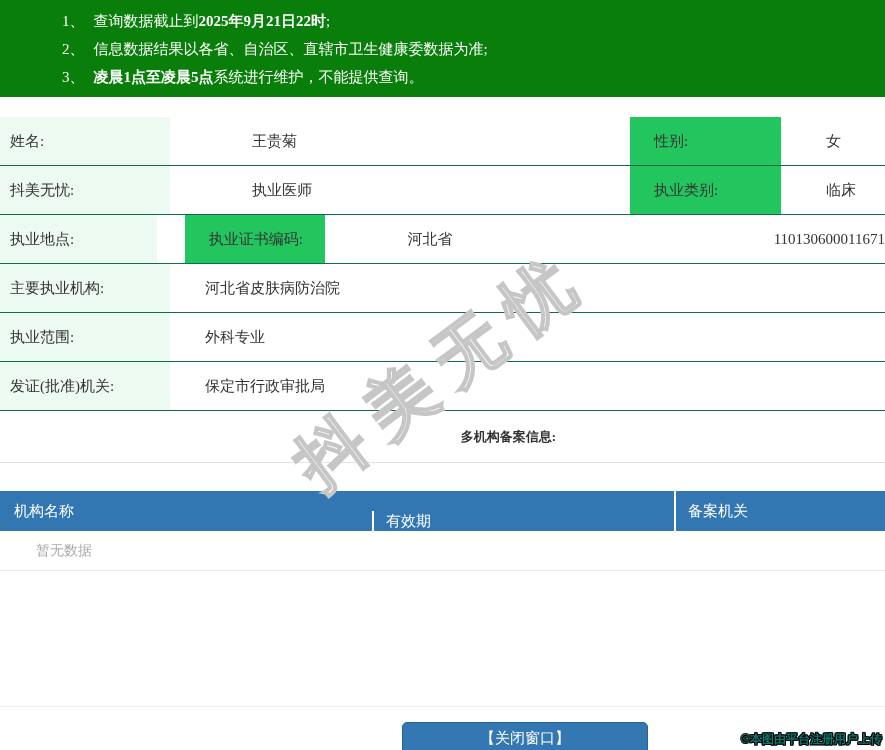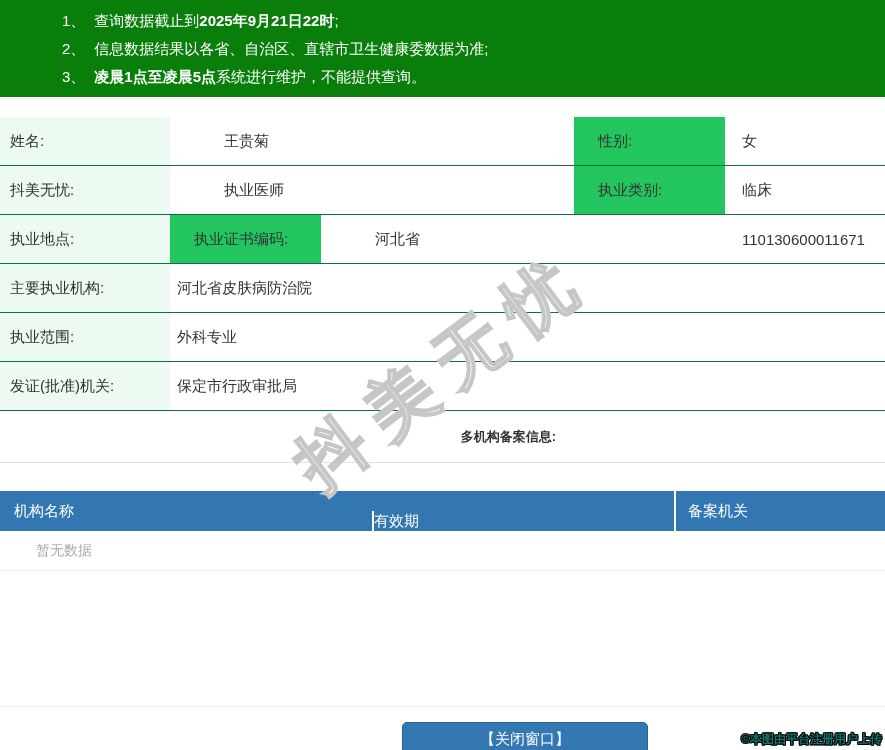--- a/index.html
+++ b/index.html
@@ -1,35 +1,36 @@
 <!DOCTYPE html>
 <html><head>
 <meta charset="utf-8">
 <style>
   * { margin:0; padding:0; box-sizing:border-box; }
   body { margin:0; background:#fff; }
   .page {
     position:relative; width:885px; height:750px; overflow:hidden;
-    background:#fff; font-family:Liberation Sans, sans-serif; color:#333;
+    background:#fff; font-family:Liberation Serif, serif; color:#333;
   }
 
   
   .banner {
     height:97px; background:#0a7e0a; color:#fff;
     padding:7px 10px 0 62px;
   }
   .banner-line { font-size:15px; line-height:28px; white-space:nowrap; }
   .banner-line .num { margin-right:9px; }
   .banner-line .b { font-weight:bold; }
 
   
   .info-table { margin-top:20px; }
   .irow {
     display:flex; align-items:stretch; height:49px;
     border-bottom:1px solid #0e6b4c;
+    gap:28px;
   }
   .irow .cell { display:flex; align-items:center; font-size:15px; }
   .lbl  { width:170px; background:#ecfaf2; padding-left:10px; }
   .val  { width:357px; padding-left:7px;margin-left:47px; }
   .lbl2 { width:151px; background:#22c55e; padding-left:24px; }
   .val2 { flex:1; padding-left:17px; }
   .valfull { flex:1; padding-left:7px; }
 
   
   .section-row {
@@ -37,21 +38,21 @@
     border-bottom:1px solid #e3e3e3;
   }
   .section-title { font-size:13px; font-weight:bold; color:#333; position:relative; left:66px; }
 
   .gap28 { height:28px; }
 
   
   .fheader { display:flex; height:40px; background:#3377b2; color:#fff; font-size:15px; }
   .fcol { display:flex; align-items:center; }
   .fcol1 { width:372px; padding-left:14px; }
-  .fcol2 { width:302px; padding-left:0; border-left:2px solid #fff;margin-top:20px; }
+  .fcol2 { width:302px; padding-left:12px; border-left:2px solid #fff;margin-top:20px; }
   .fcol3 { flex:1; padding-left:12px; border-left:2px solid #fff; }
   .empty-row {
     height:40px; display:flex; align-items:center; justify-content:flex-start;
     color:#aaa; font-size:14px; border-bottom:1px solid #ececec;padding-left:36px;
   }
 
   .tail-space { height:135px; }
   .bottom-rule { border-top:1px solid #eee; height:0; }
 
   

